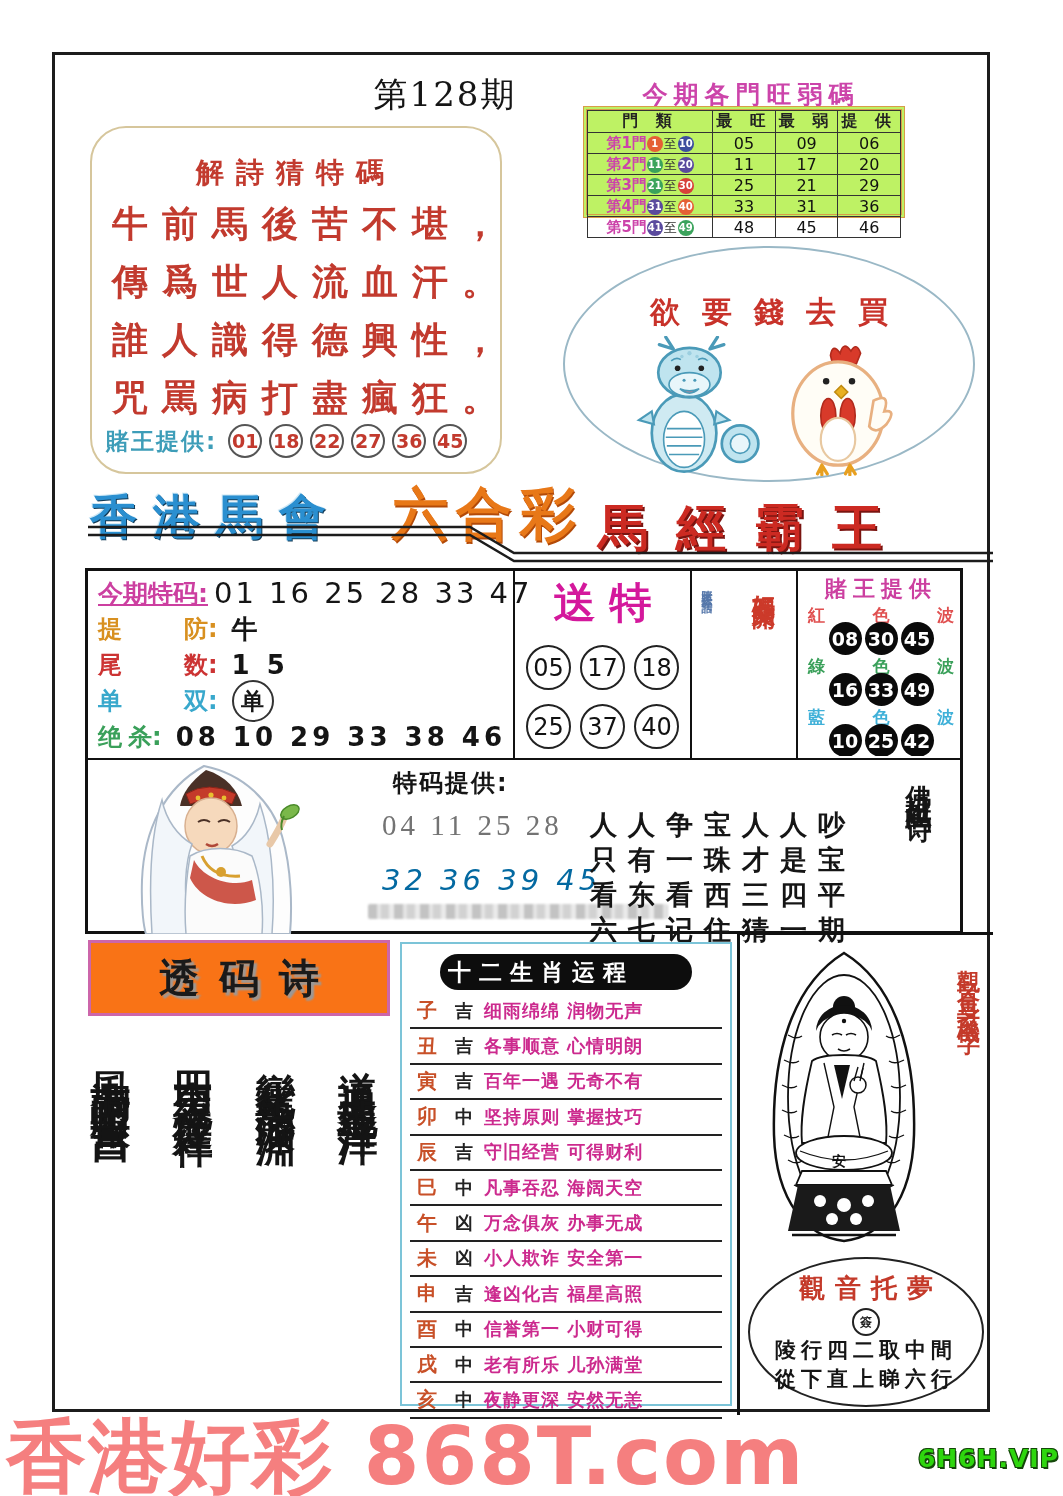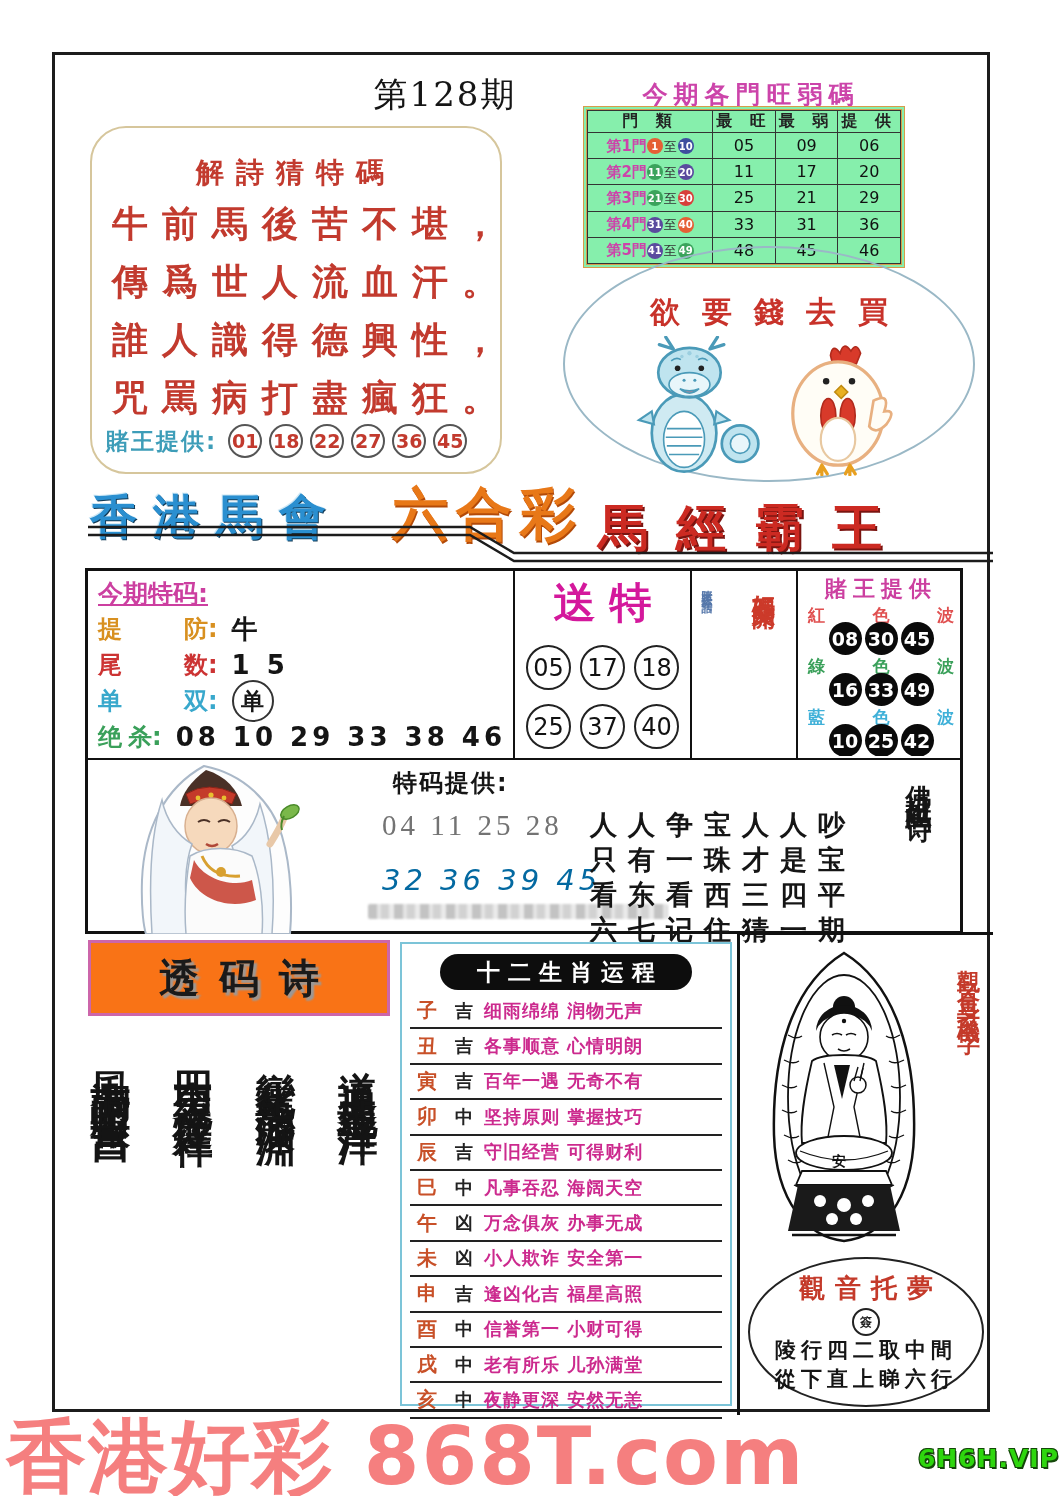--- a/index.html
+++ b/index.html
@@ -19,21 +19,21 @@
   .pb-title{position:absolute;top:26px;left:0;width:100%;text-align:center;color:#c23a2e;font-size:28px;font-weight:700;letter-spacing:12px;}
   .pb-lines{position:absolute;top:66px;left:20px;width:372px;}
   .pb-line{font-size:36px;line-height:58px;color:#c23a2e;font-weight:600;letter-spacing:14px;white-space:nowrap;}
   .pb-prov{position:absolute;left:14px;bottom:14px;display:flex;align-items:center;gap:7px;}
   .pb-plabel{color:#3d9db8;font-size:23px;font-weight:700;margin-right:4px;letter-spacing:2px;}
   .ring01{display:inline-flex;align-items:center;justify-content:center;width:34px;height:34px;border:2px solid #555;border-radius:50%;
           color:#c23a2e;font-size:19px;font-weight:600;box-sizing:border-box;}
 
   
   .gt-title{left:600px;top:78px;width:302px;text-align:center;color:#cc44aa;font-size:25px;font-weight:700;letter-spacing:6px;}
-  .gatebox{left:583px;top:106px;width:322px;height:162px;border:4px double #d89b4a;box-sizing:border-box;background:#86efac;}
+  .gatebox{left:583px;top:106px;width:322px;height:112px;border:4px double #d89b4a;box-sizing:border-box;background:#bef264;}
   .gatebox table{width:100%;height:100%;border-collapse:collapse;table-layout:fixed;}
   .gatebox th,.gatebox td{border:1px solid #333;text-align:center;padding:0;font-size:16px;vertical-align:middle;}
   .gatebox th{font-weight:700;color:#222;letter-spacing:6px;}
   .gatebox col.c0{width:40%;}
   .gt-gate{color:#cc44aa;font-weight:700;font-size:15px;}
   .gt-zhi{color:#333;font-size:13px;margin:0 1px;}
   .rng{display:inline-flex;align-items:center;justify-content:center;width:16px;height:16px;border-radius:50%;
        color:#fff;font-size:10px;font-weight:700;vertical-align:middle;}
 
   
@@ -94,21 +94,21 @@
   
   .tm-titlebox{left:88px;top:940px;width:302px;height:76px;border:3px solid #cc66aa;box-sizing:border-box;background:#f97316;}
   .tm-title{width:100%;text-align:center;line-height:70px;font-size:40px;font-weight:800;color:#1a1a1a;letter-spacing:20px;text-indent:20px;
             text-shadow:3px 3px 2px #999;}
   .tm-cols{left:78px;top:1040px;width:314px;height:366px;display:flex;flex-direction:row-reverse;justify-content:space-between;padding:0 6px;box-sizing:border-box;}
   .tm-col{writing-mode:vertical-rl;text-orientation:upright;font-size:40px;font-weight:600;color:#141414;letter-spacing:9px;}
 
   
   .zodiac{left:400px;top:942px;width:332px;height:464px;border:2px solid #7cc4d8;box-sizing:border-box;background:#fff;}
   .zd-pill{width:252px;height:36px;margin:10px auto 4px auto;background:#0d0d0d;border-radius:18px;color:#fff;
-           font-size:23px;font-weight:700;letter-spacing:8px;text-align:center;line-height:36px;text-indent:8px;}
+           font-size:23px;font-weight:700;letter-spacing:8px;text-align:left;line-height:36px;text-indent:8px;}
   .zd-rows{margin:0 8px;}
   .zd-row{display:flex;align-items:center;height:33.4px;border-bottom:2px solid #222;}
   .zd-sign{width:34px;text-align:center;color:#c85028;font-weight:700;font-size:20px;}
   .zd-luck{width:40px;text-align:center;color:#222;font-weight:700;font-size:18px;}
   .zd-text{flex:1;color:#cc2a8e;font-weight:700;font-size:18px;letter-spacing:1px;white-space:pre;}
 
   
   .buddha{left:737px;top:932px;width:256px;height:483px;border-left:3px solid #111;border-top:3px solid #111;box-sizing:border-box;}
   .bd-svg{position:absolute;left:6px;top:10px;width:196px;height:306px;}
   .bd-side{position:absolute;right:8px;top:16px;height:290px;font-size:23px;color:#c43a2a;font-weight:700;letter-spacing:10px;}
@@ -259,20 +259,21 @@
 
   <div class="abs mainbox">
     <div class="div-v" style="left:425px"></div>
     <div class="div-v" style="left:602px"></div>
     <div class="div-v" style="left:708px"></div>
     <div class="div-h"></div>
 
     <div class="mi-left">
       <div class="mi-row">
         <span class="mi-slabel">今期特码:</span>
+        <span class="mi-snums">01 16 25 28 33 47</span>
       </div>
       <div id="miRows">
           <div class="mi-row">
             <span class="k1" style="color: rgb(216, 144, 32);">提</span>
             <span class="k2" style="color: rgb(216, 144, 32);">防:</span>
             <span class="kval">牛</span>
           </div>
           <div class="mi-row">
             <span class="k1" style="color: rgb(204, 51, 51);">尾</span>
             <span class="k2" style="color: rgb(204, 51, 51);">数:</span>

